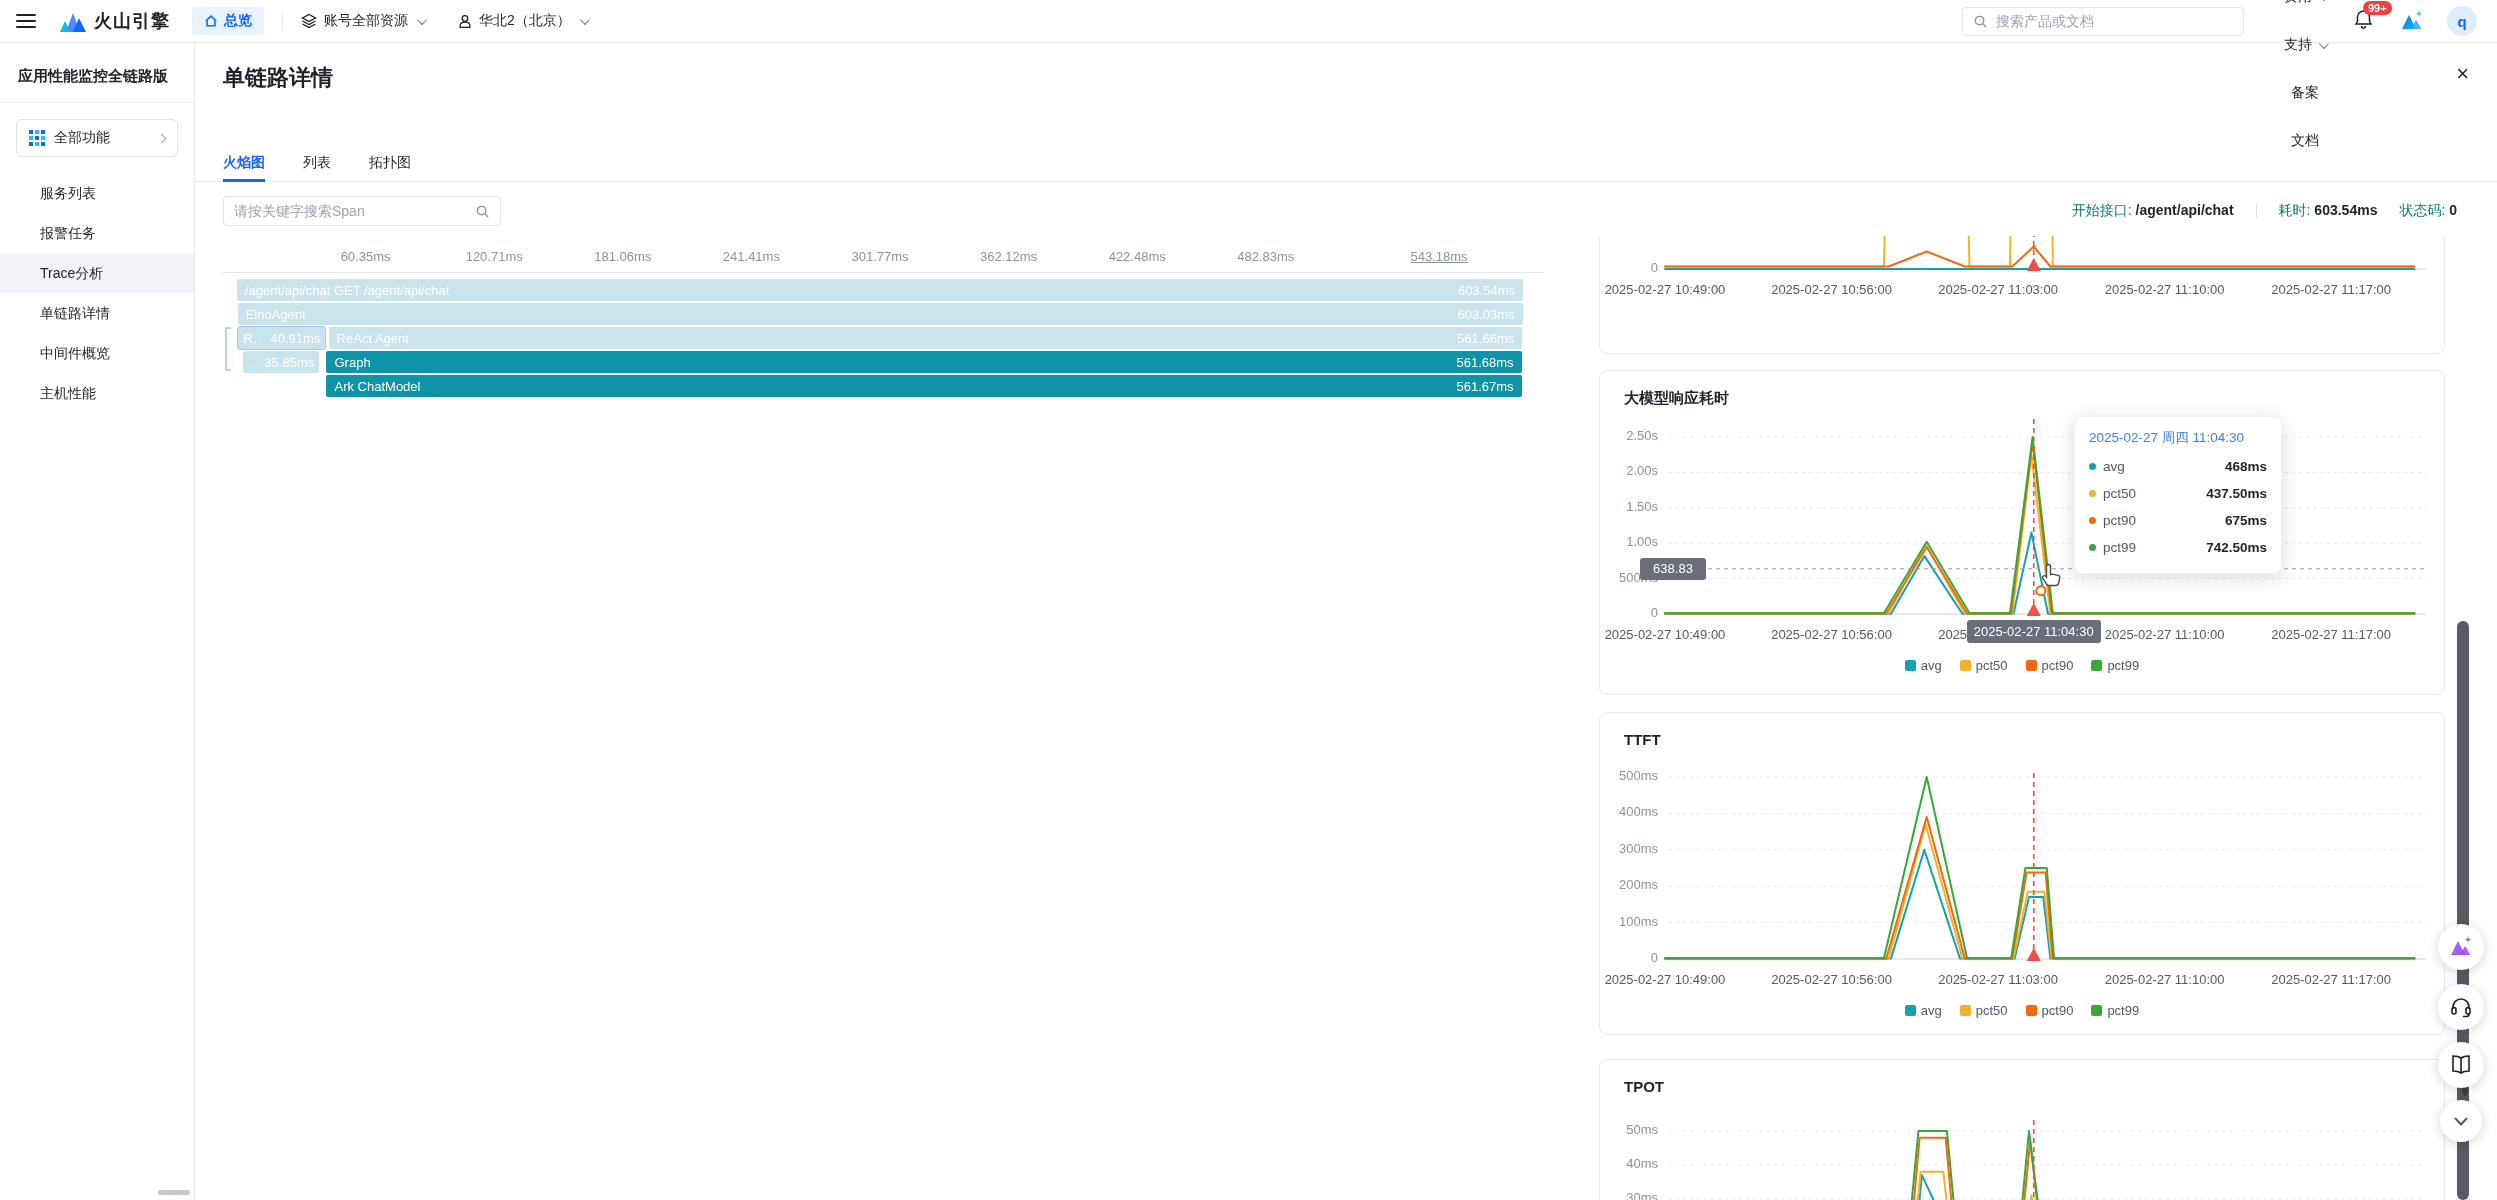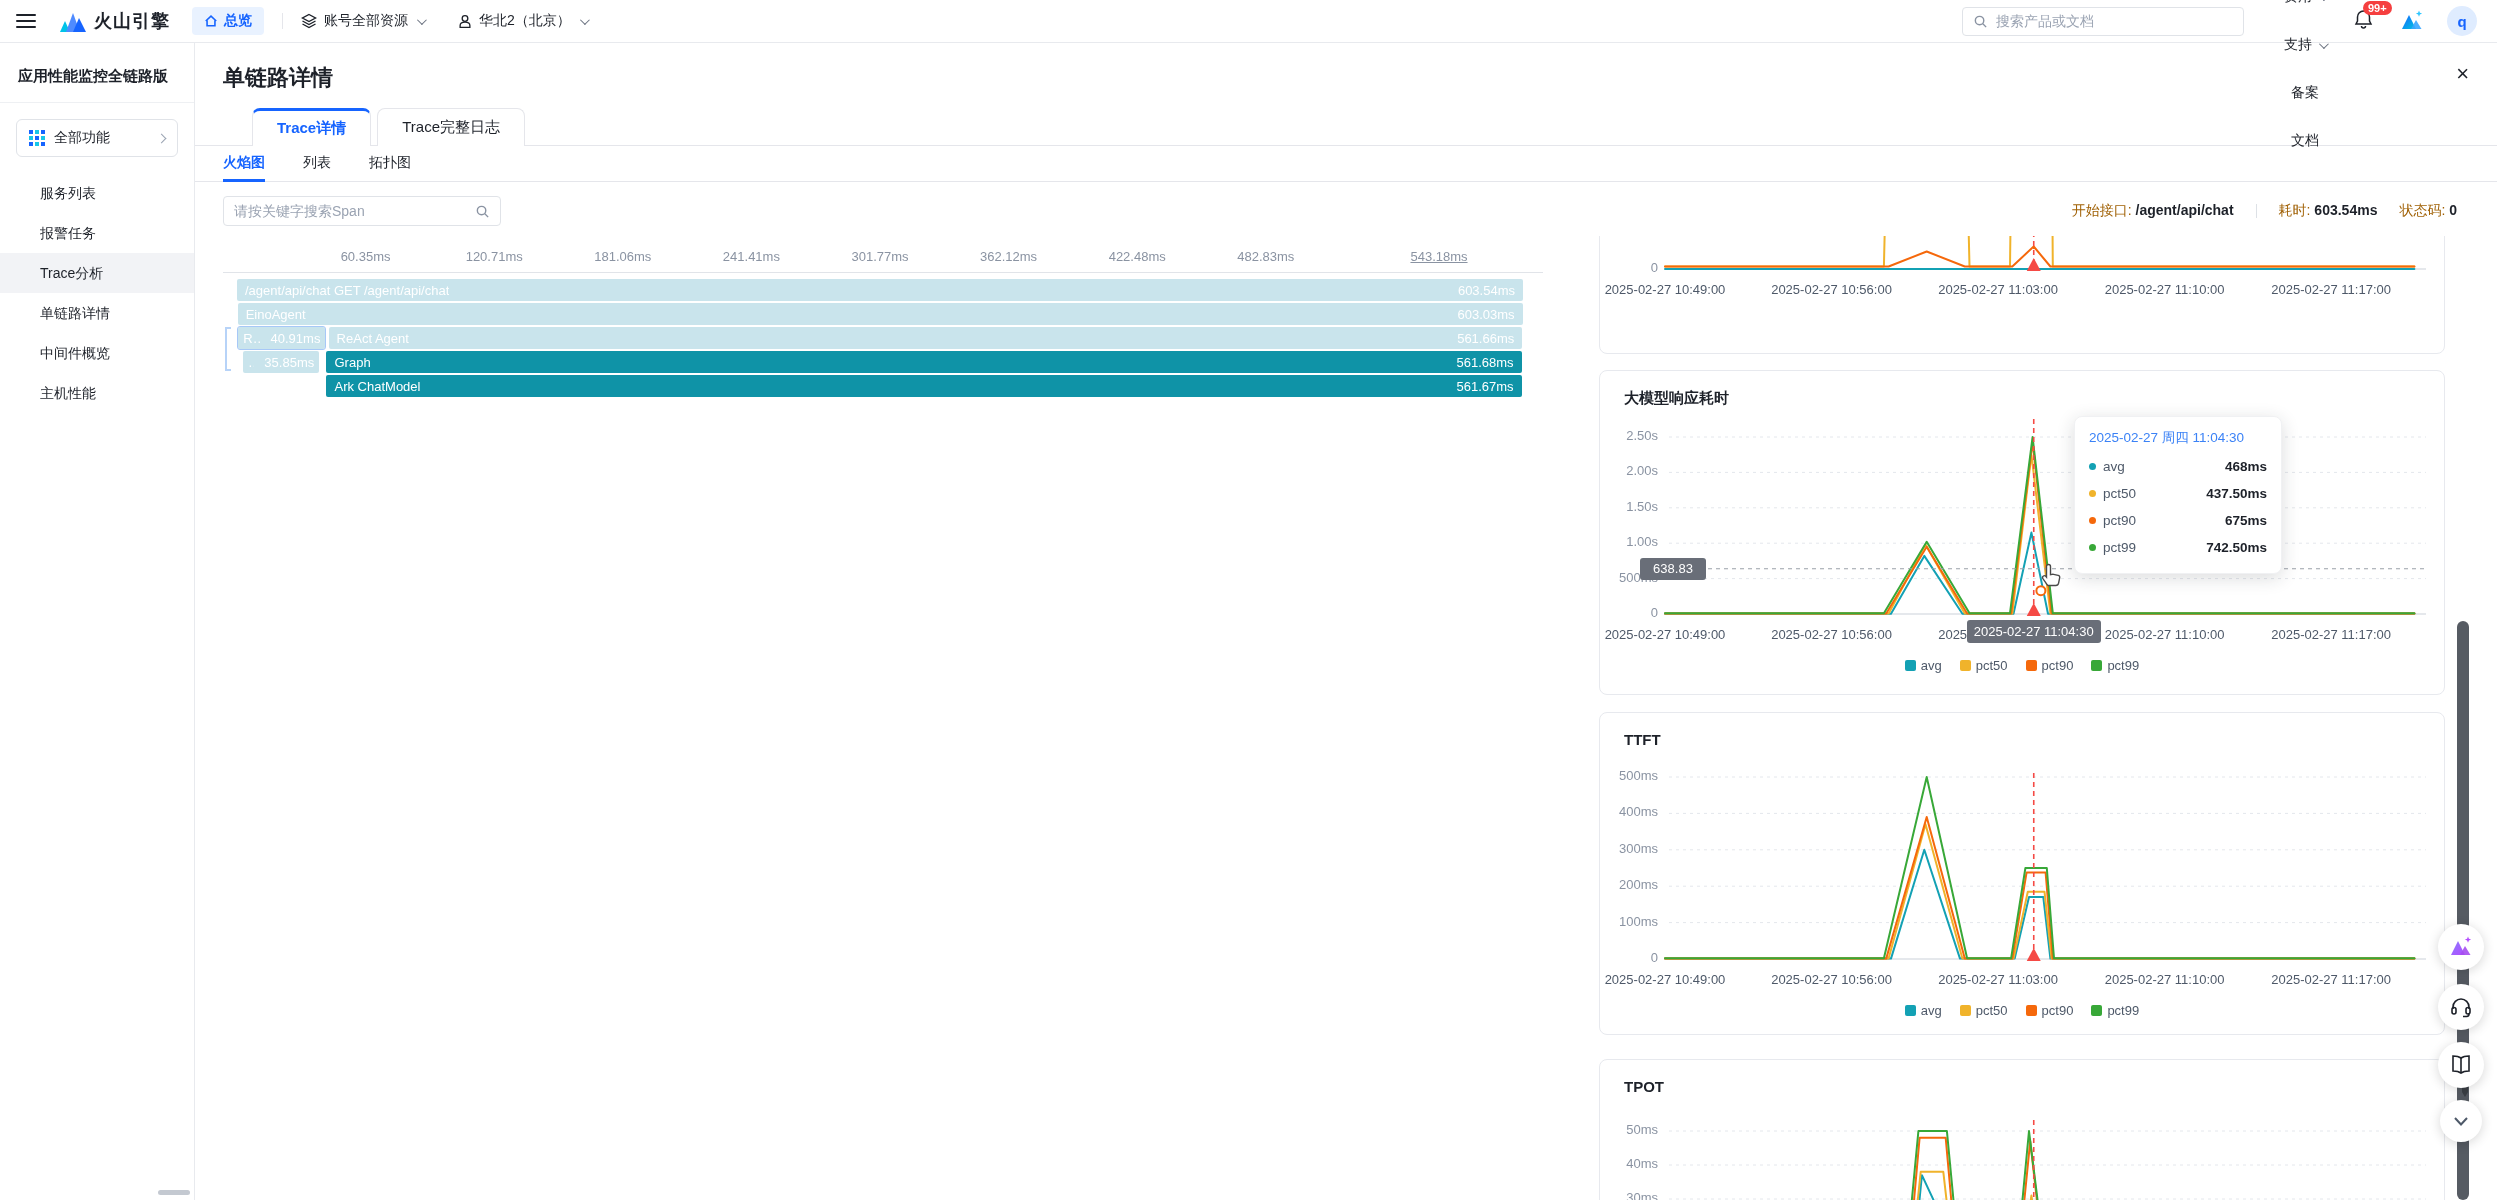--- a/index.html
+++ b/index.html
@@ -59,21 +59,21 @@
     display:flex; gap:38px; padding-left:28px; }
   .subtab { font-size:14px; display:flex; align-items:center; cursor:pointer; border-bottom:3px solid transparent; margin-bottom:-1px; }
   .subtab.active { color:#1664ff; font-weight:600; border-bottom-color:#1664ff; }
   .toolbar { position:absolute; left:28px; right:40px; top:150px; height:36px; display:flex;
     align-items:center; justify-content:space-between; }
   .span-search { width:278px; height:30px; border:1px solid #e0e3e8; border-radius:4px; display:flex;
     align-items:center; padding:4px 10px; gap:8px; }
   .span-search input { border:none; outline:none; width:100%; font-size:14px; font-family:inherit; }
   .span-search input::placeholder { color:#9aa3b2; }
   #inforow { display:flex; align-items:center; gap:22px; font-size:14px; }
-  .info-item .ilabel { color:#a16207; }
+  .info-item .ilabel { color:#0f766e; }
   .info-item .ival { color:#1d2129; font-weight:600; }
   .isep { width:1px; height:14px; background:#dde1e6; }
 
   
   #flame { position:absolute; left:28px; top:206px; width:1330px; height:170px; }
   #flame-axis { position:absolute; left:0; top:0; right:0; height:18px; }
   .ftick { position:absolute; top:0; width:90px; text-align:center; font-size:13px; color:#8a93a2; }
   #flame-axis-line { position:absolute; left:0; right:10px; top:23px; height:1px; background:#e1e4e9; }
   .frow { position:absolute; left:0; right:0; height:22px; }
   .fseg { position:absolute; height:22px; border-radius:2px; display:flex; align-items:center;
@@ -253,24 +253,20 @@
         <div class="side-item active">Trace分析</div>
         <div class="side-item">单链路详情</div>
         <div class="side-item">中间件概览</div>
         <div class="side-item">主机性能</div>
       </div>
   </aside>
 
   <main id="panel">
     <div class="p-title">单链路详情</div>
     <div class="close-x">×</div>
-    <div class="tabsrow" id="tabsrow">
-        <div class="tab active">Trace详情</div>
-        <div class="tab">Trace完整日志</div>
-      </div>
     <div class="subtabs" id="subtabs">
         <div class="subtab active">火焰图</div>
         <div class="subtab">列表</div>
         <div class="subtab">拓扑图</div>
       </div>
 
     <div class="toolbar">
       <div class="span-search">
         <input placeholder="请按关键字搜索Span" style="">
         <span style="display:flex;">

